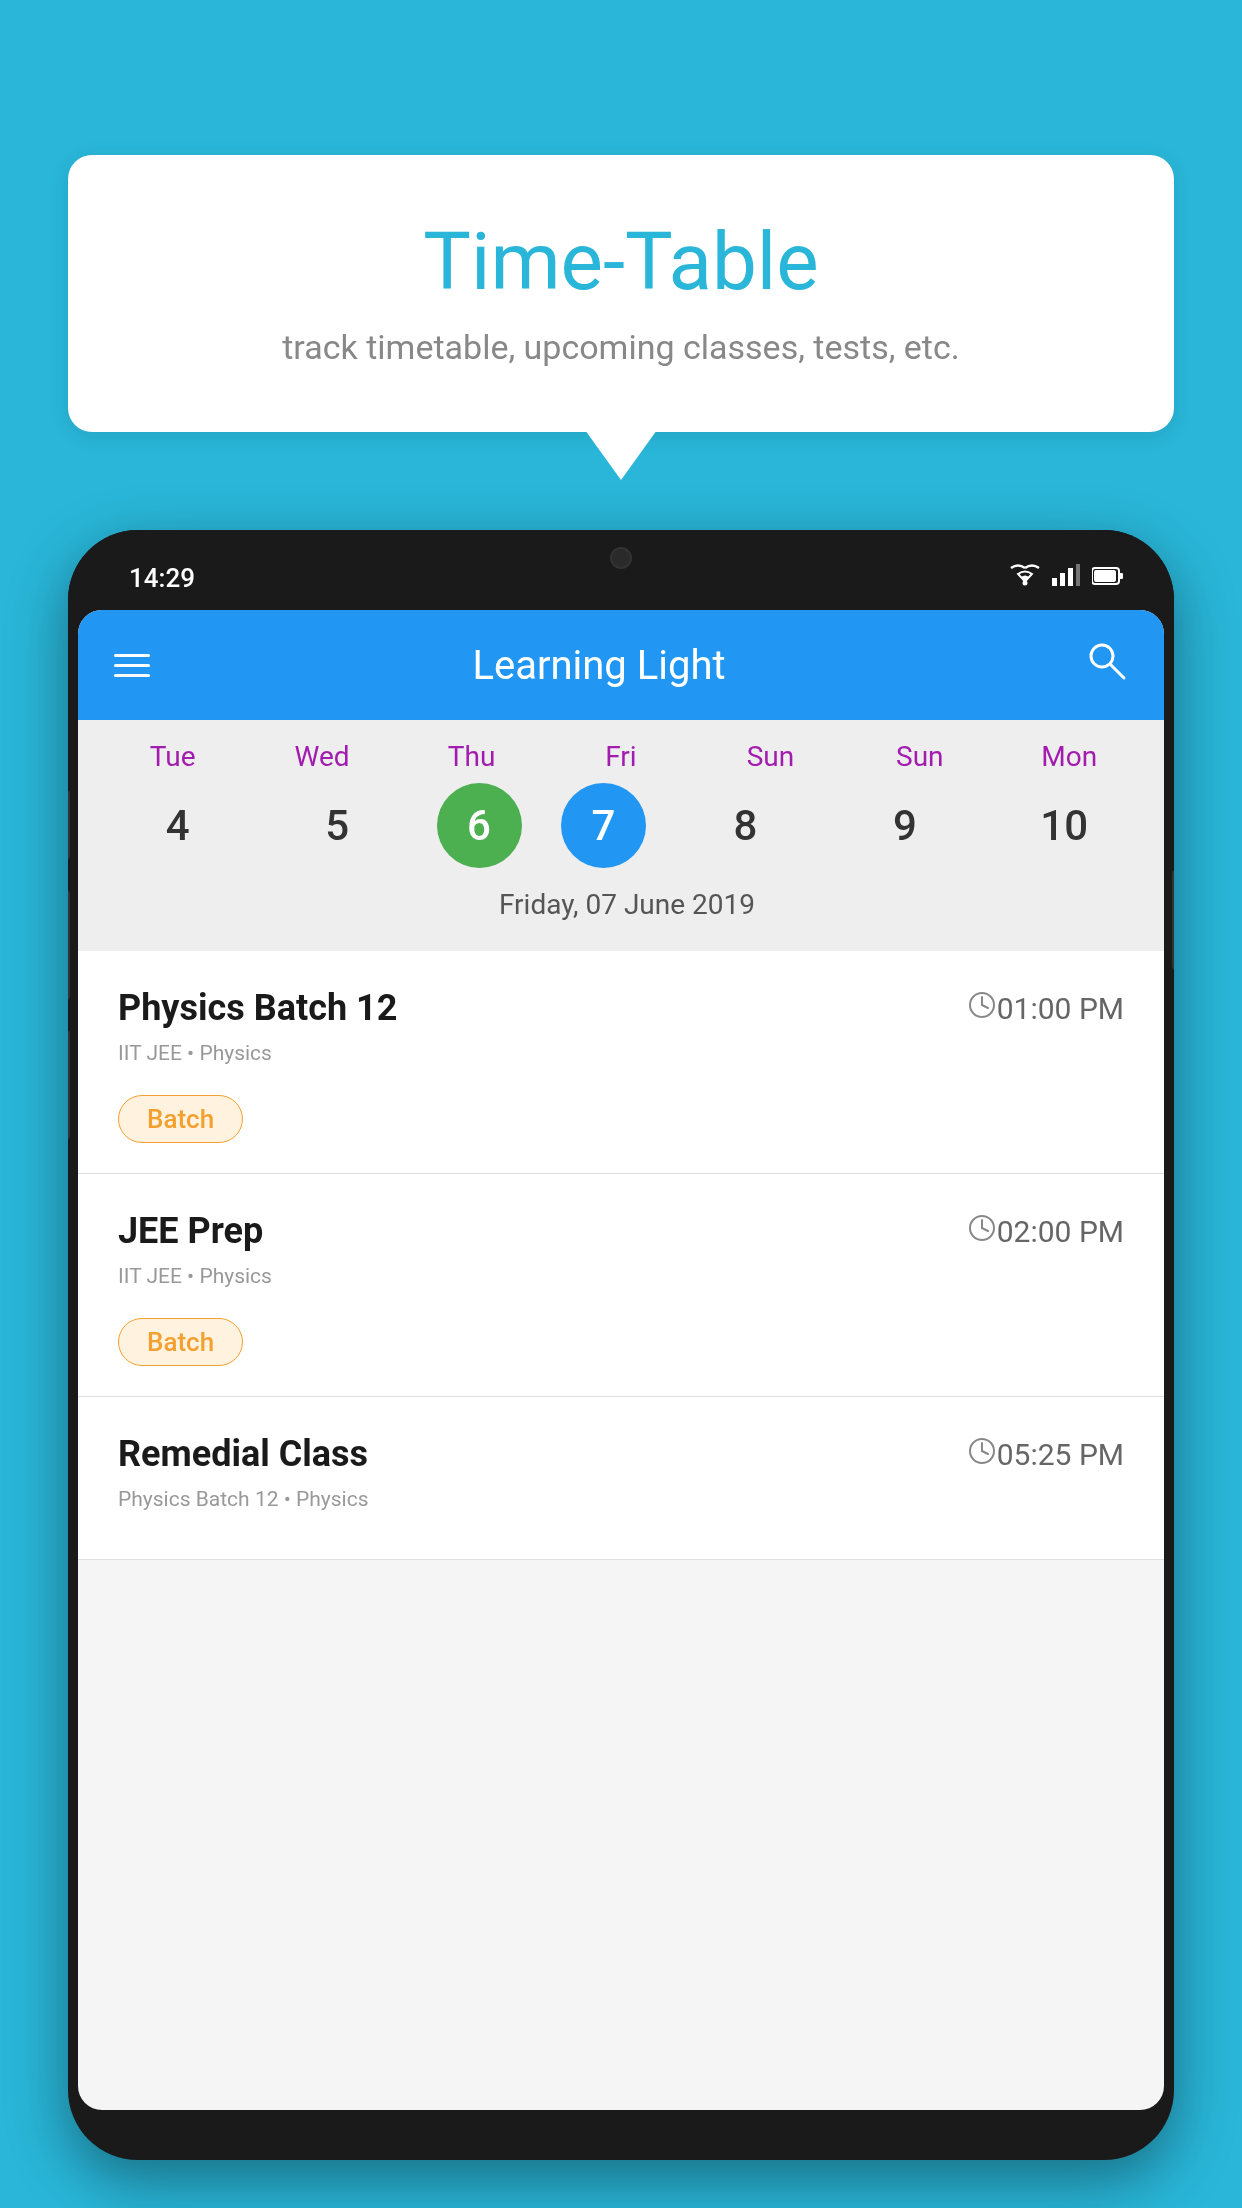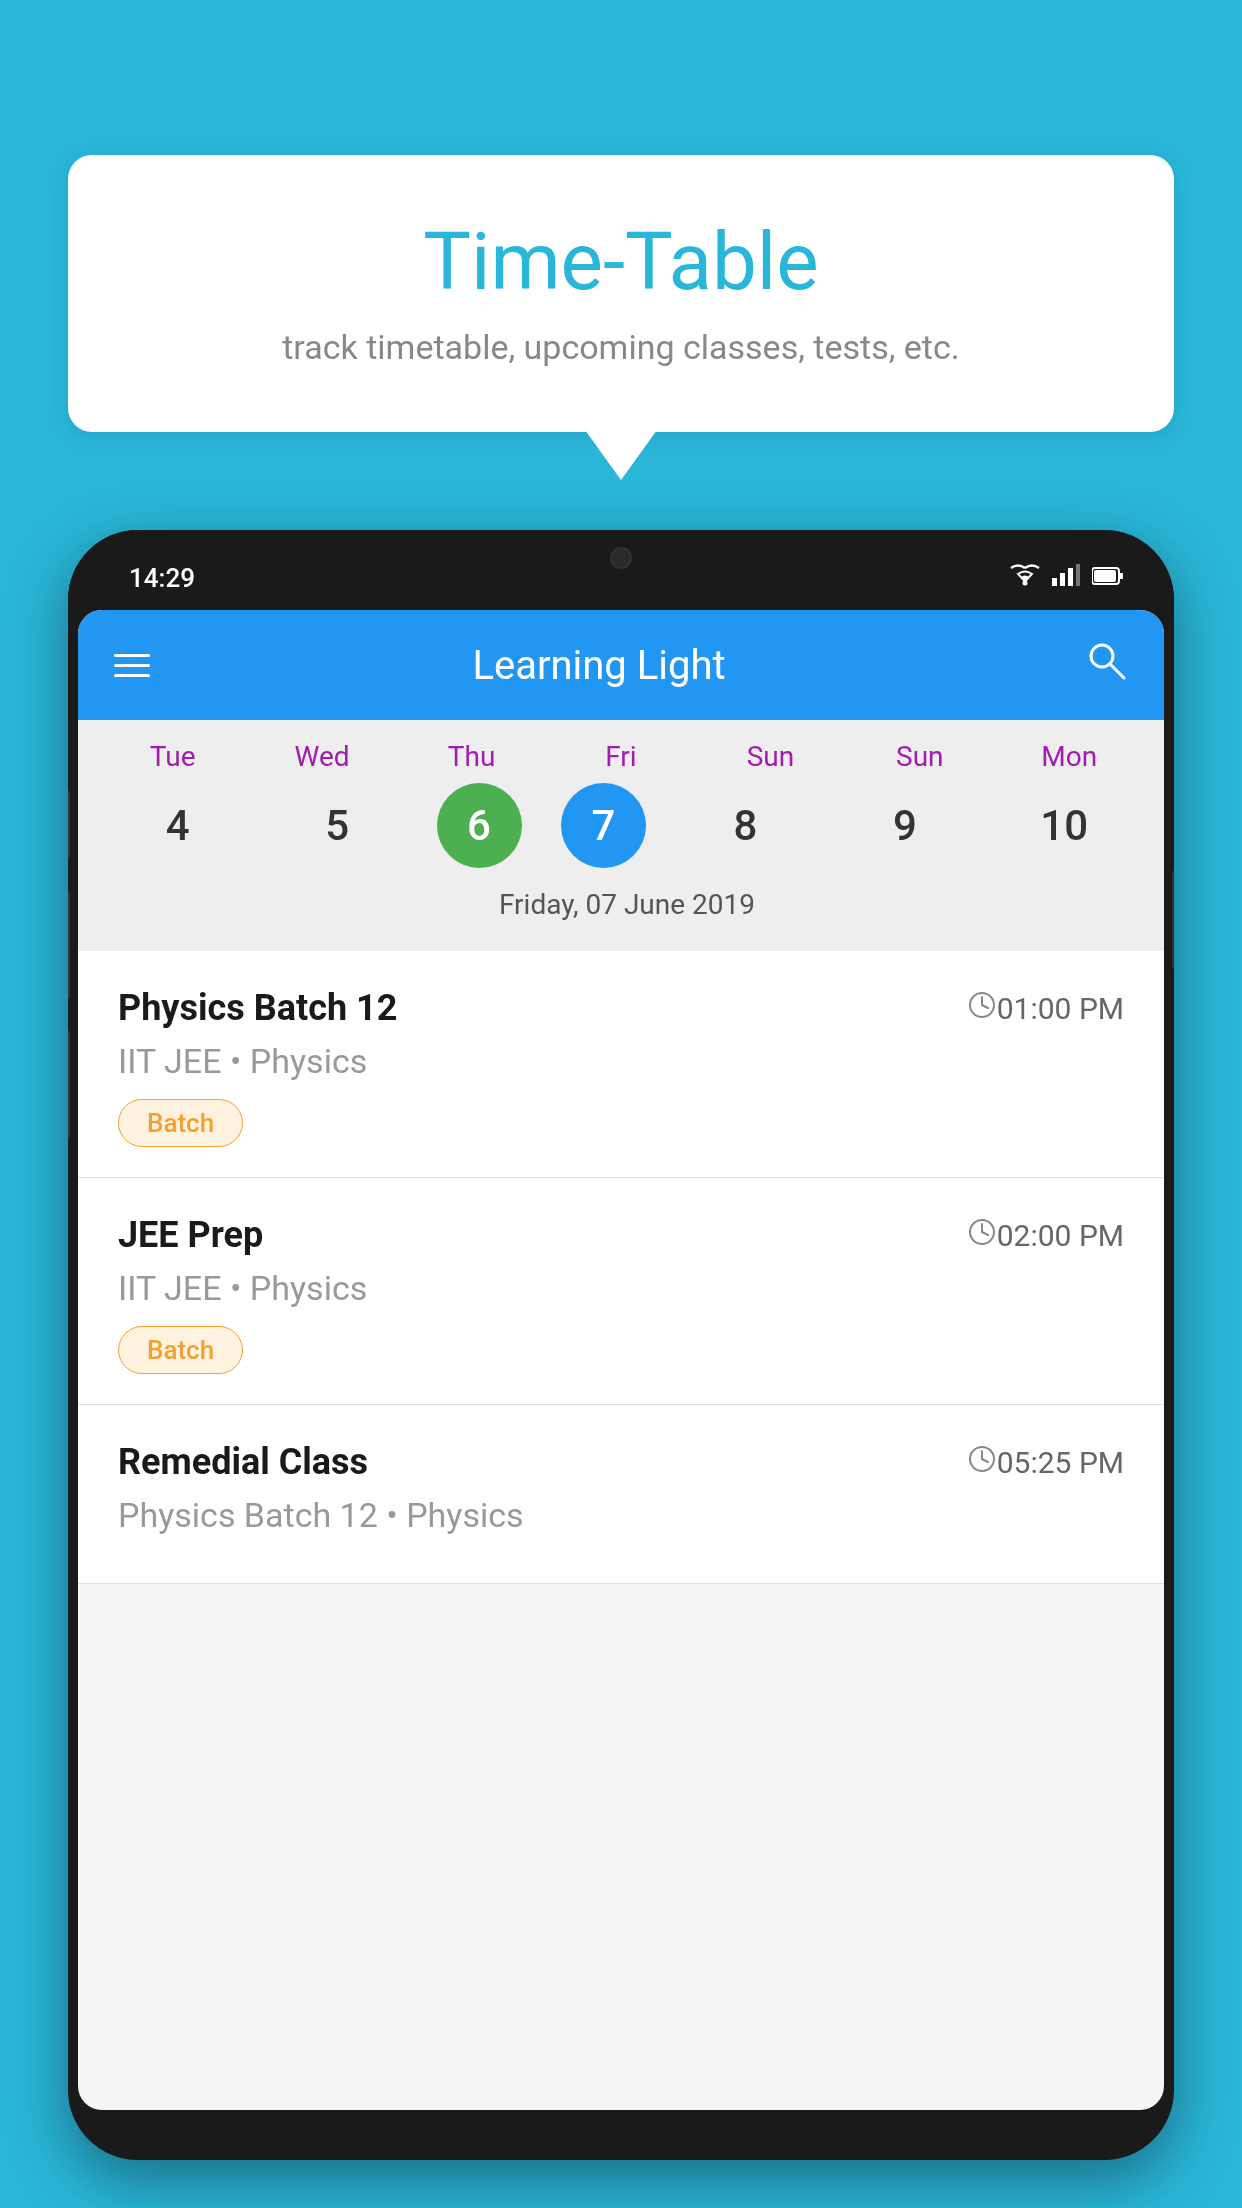--- a/index.html
+++ b/index.html
@@ -282,34 +282,35 @@
       font-size: 30px;
       color: #666;
     }
 
     .clock-icon {
       font-size: 28px;
       color: #888;
     }
 
     .schedule-meta {
-      font-size: 34px;
+      font-size: 21px;
       color: #999;
       margin-bottom: 18px;
     }
 
     .batch-tag {
       display: inline-block;
       background: #fff3e0;
       color: #f4a030;
       border: 1.5px solid #f4a030;
       border-radius: 30px;
       padding: 8px 28px;
       font-size: 26px;
       font-weight: 500;
+      margin-top: 12px;
     }
 
     
     .side-button-right {
       position: absolute;
       right: -6px;
       top: 340px;
       width: 8px;
       height: 100px;
       background: #333;

